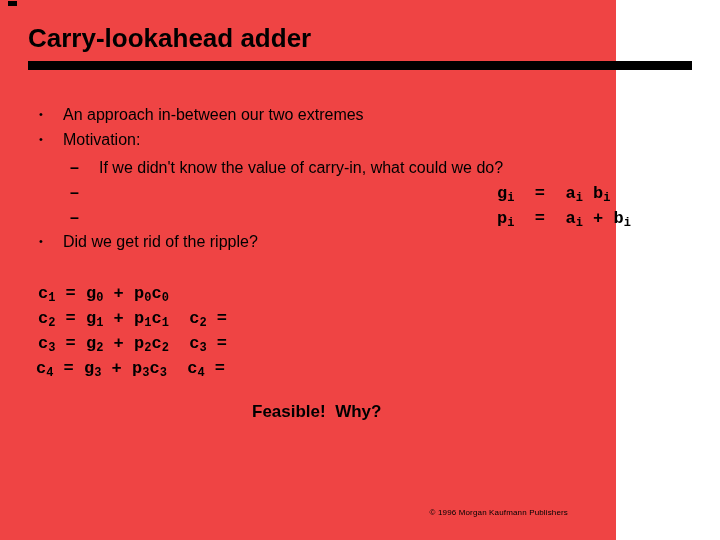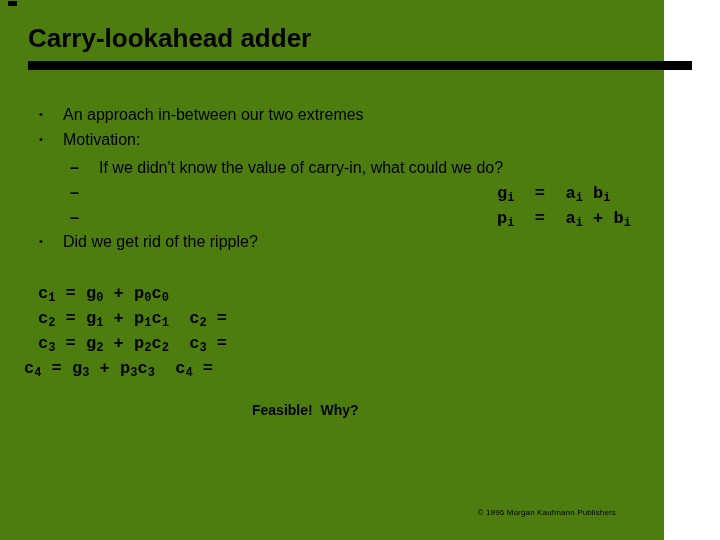--- a/index.html
+++ b/index.html
@@ -6,23 +6,23 @@
     margin: 0;
     padding: 0;
     background: #ffffff;
     width: 720px;
     height: 540px;
     overflow: hidden;
     font-family: "Liberation Sans", sans-serif;
   }
   #slide {
     position: relative;
-    width: 664px;
+    width: 616px;
     height: 540px;
-    background: #4d7c0f;
+    background: #ef4444;
     color: #000000;
   }
   .corner-mark {
     position: absolute;
     left: 8px;
     top: 1px;
     width: 9px;
     height: 5px;
     background: #000000;
   }
@@ -82,21 +82,21 @@
   }
   .eq sub, .seq sub {
     font-size: 12px;
     line-height: 0;
     vertical-align: -3px;
   }
   .emph {
     position: absolute;
     left: 252px;
     top: 402px;
-    font-size: 14px;
+    font-size: 17px;
     font-weight: bold;
     white-space: pre;
   }
   .copyright {
     position: absolute;
     right: 48px;
     top: 508px;
     font-size: 8px;
     letter-spacing: 0.15px;
     white-space: pre;
@@ -152,20 +152,20 @@
   <div class="seq" style="left:497px; top:210px">p<sub>i</sub>  =  a<sub>i</sub> + b<sub>i</sub></div>
 
   <div class="ln" style="top:233px">
     <span class="mkd" style="left:39px">•</span>
     <span class="tx" style="left:63px">Did we get rid of the ripple?</span>
   </div>
 
   <div class="eq" style="left:38px; top:285px">c<sub>1</sub> = g<sub>0</sub> + p<sub>0</sub>c<sub>0</sub></div>
   <div class="eq" style="left:38px; top:310px">c<sub>2</sub> = g<sub>1</sub> + p<sub>1</sub>c<sub>1</sub>  c<sub>2</sub> =</div>
   <div class="eq" style="left:38px; top:335px">c<sub>3</sub> = g<sub>2</sub> + p<sub>2</sub>c<sub>2</sub>  c<sub>3</sub> =</div>
-  <div class="eq" style="left:24px; top:360px">c<sub>4</sub> = g<sub>3</sub> + p<sub>3</sub>c<sub>3</sub>  c<sub>4</sub> =</div>
+  <div class="eq" style="left:36px; top:360px">c<sub>4</sub> = g<sub>3</sub> + p<sub>3</sub>c<sub>3</sub>  c<sub>4</sub> =</div>
 
   <div class="emph">Feasible!  Why?</div>
 
   <div class="copyright">© 1996 Morgan Kaufmann Publishers</div>
   <div class="pagenum">84</div>
 
 </div>
 
 </body></html>

